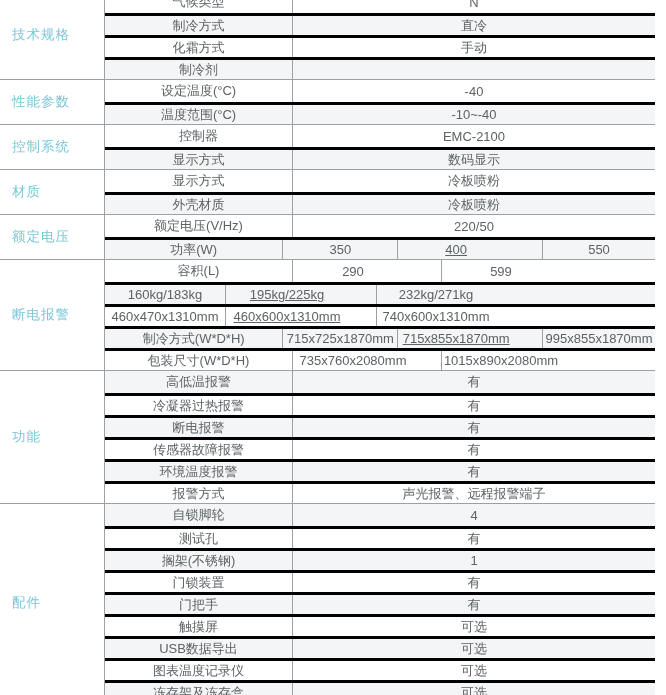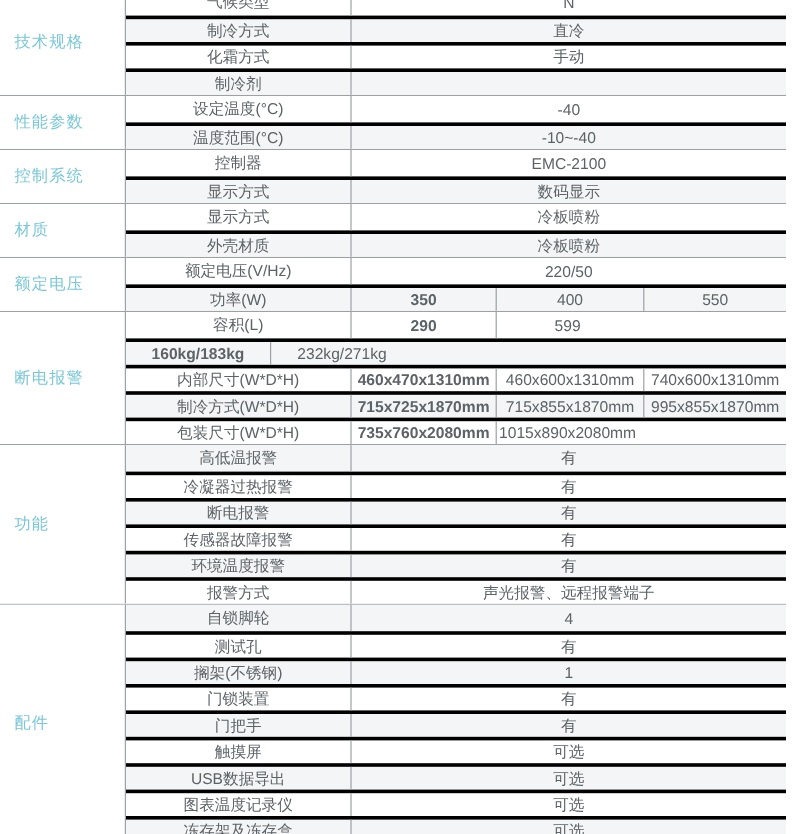--- a/index.html
+++ b/index.html
@@ -55,23 +55,23 @@
   }
   .value-cell{
     box-sizing:border-box;
     display:flex;
     align-items:center;
     justify-content:center;
     white-space:nowrap;
     overflow:hidden;
   }
   .value-cell.merged{width:362px;}
-  .value-cell.c0{width:120px;font-weight:bold;}
-  .value-cell.c1{width:123px;border-left:1px solid #9da1a4;}
-  .value-cell.c2{width:119px;border-left:1px solid #9da1a4;}
+  .value-cell.c0{width:120px;}
+  .value-cell.c1{width:123px;border-left:1px solid #9da1a4;text-decoration:underline;}
+  .value-cell.c2{width:119px;border-left:1px solid #9da1a4;margin-left:28px;}
 </style>
 </head>
 <body>
 
 <div id="screen">
   <div id="spec-table">
       <div class="section">
         <div class="label-cell">技术规格</div>
         <div class="rows">
           <div class="row">
@@ -148,24 +148,24 @@
       <div class="section">
         <div class="label-cell">断电报警</div>
         <div class="rows">
           <div class="row">
             <div class="param-cell">容积(L)</div>
             <div class="value-cell c0">290</div>
             <div class="value-cell c2">599</div>
           </div>
           <div class="row stripe">
             <div class="value-cell c0">160kg/183kg</div>
+            <div class="value-cell c1">195kg/225kg</div>
             <div class="value-cell c2">232kg/271kg</div>
           </div>
           <div class="row">
-            <div class="param-cell">内部尺寸(W*D*H)</div>
             <div class="value-cell c0">460x470x1310mm</div>
             <div class="value-cell c1">460x600x1310mm</div>
             <div class="value-cell c2">740x600x1310mm</div>
           </div>
           <div class="row stripe">
             <div class="param-cell">制冷方式(W*D*H)</div>
             <div class="value-cell c0">715x725x1870mm</div>
             <div class="value-cell c1">715x855x1870mm</div>
             <div class="value-cell c2">995x855x1870mm</div>
           </div>

